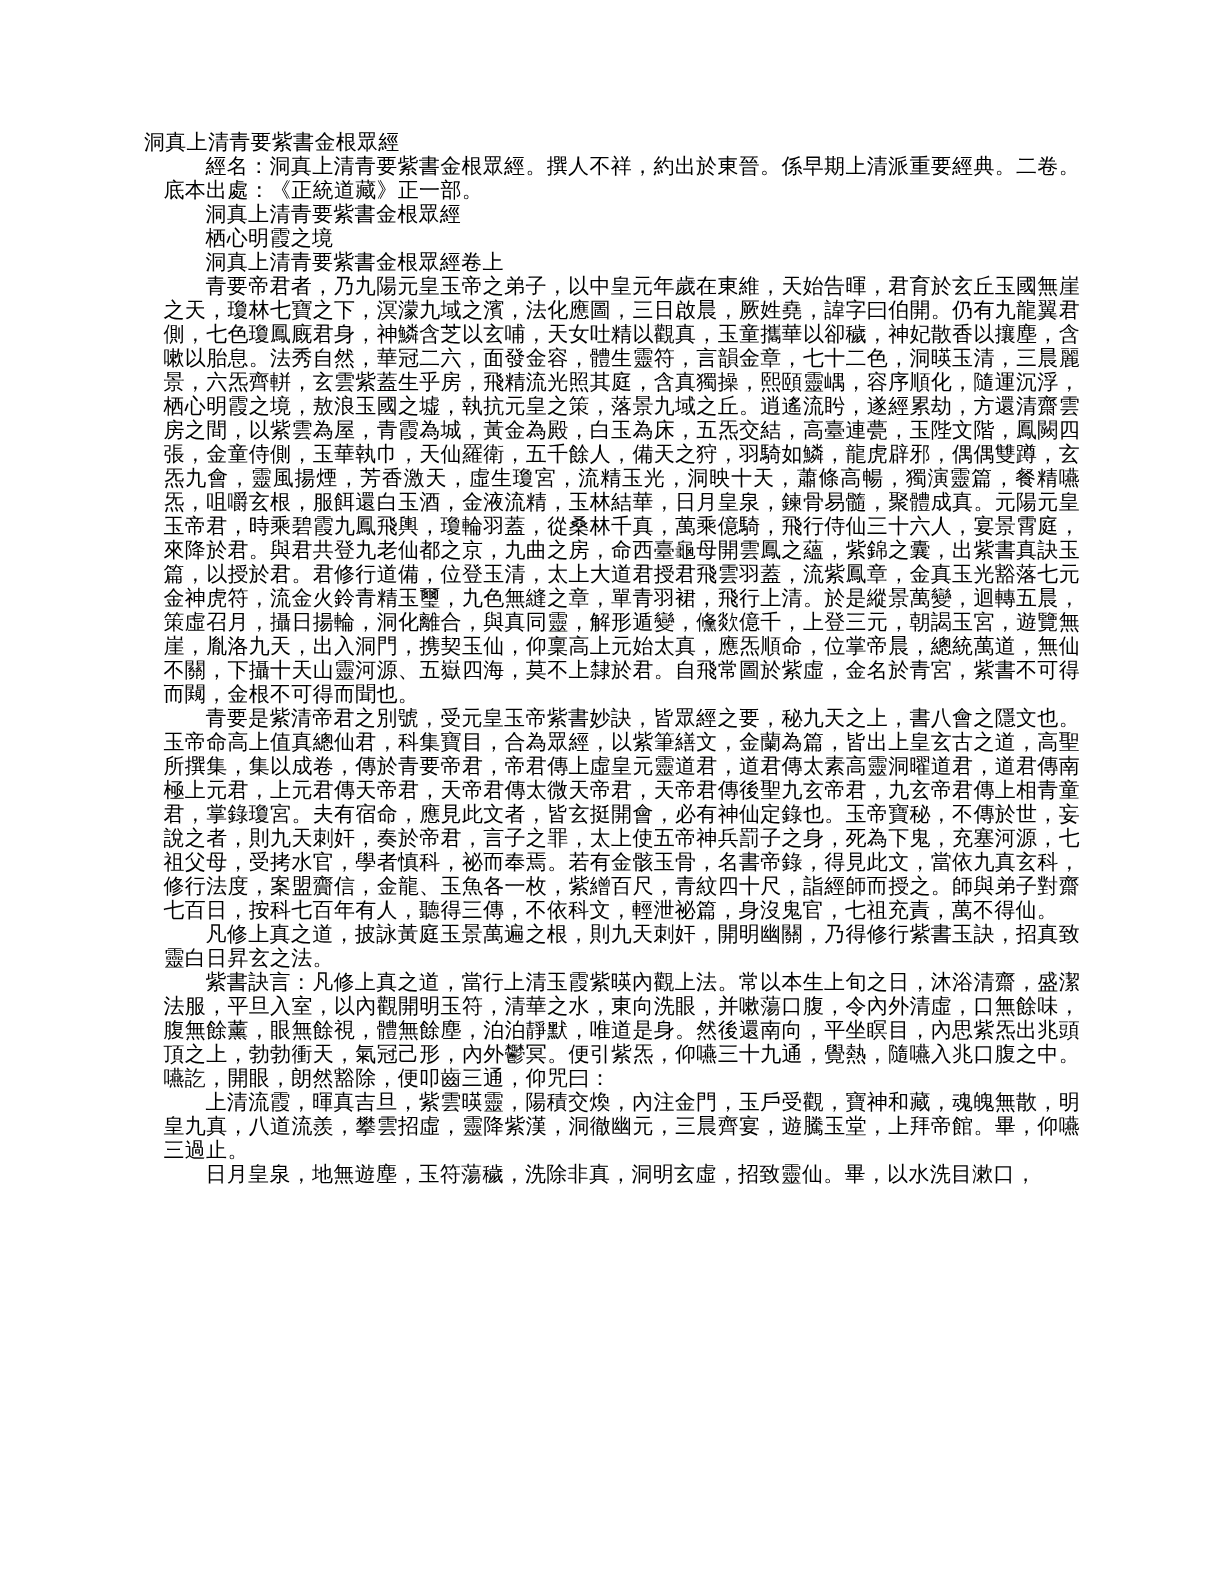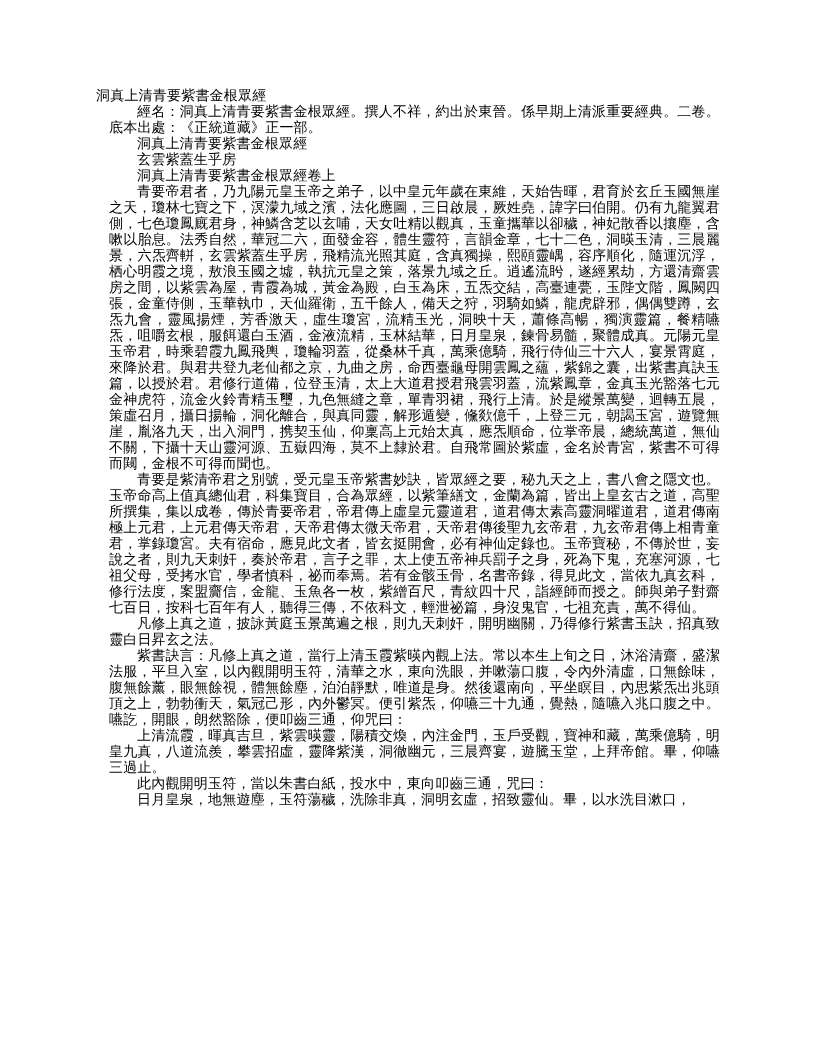--- a/index.html
+++ b/index.html
@@ -36,23 +36,22 @@
   }
 </style>
 </head>
 <body>
 
 <div class="page">
   <div class="doc-text">
     <p>洞真上清青要紫書金根眾經</p>
     <p class="indent">經名：洞真上清青要紫書金根眾經。撰人不祥，約出於東晉。係早期上清派重要經典。二卷。底本出處：《正統道藏》正一部。</p>
     <p class="indent">洞真上清青要紫書金根眾經</p>
-    <p class="indent">玄雲紫蓋生乎房</p>
+    <p class="indent">栖心明霞之境</p>
     <p class="indent">洞真上清青要紫書金根眾經卷上</p>
     <p class="indent">青要帝君者，乃九陽元皇玉帝之弟子，以中皇元年歲在東維，天始告暉，君育於玄丘玉國無崖之天，瓊林七寶之下，溟濛九域之濱，法化應圖，三日啟晨，厥姓堯，諱字曰伯開。仍有九龍翼君側，七色瓊鳳廐君身，神鱗含芝以玄哺，天女吐精以觀真，玉童攜華以卻穢，神妃散香以攘塵，含嗽以胎息。法秀自然，華冠二六，面發金容，體生靈符，言韻金章，七十二色，洞暎玉清，三晨麗景，六炁齊軿，玄雲紫蓋生乎房，飛精流光照其庭，含真獨操，熙頤靈嵎，容序順化，隨運沉浮，栖心明霞之境，敖浪玉國之墟，執抗元皇之策，落景九域之丘。逍遙流盻，遂經累劫，方還清齋雲房之間，以紫雲為屋，青霞為城，黃金為殿，白玉為床，五炁交結，高臺連甍，玉陛文階，鳳闕四張，金童侍側，玉華執巾，天仙羅衛，五千餘人，備天之狩，羽騎如鱗，龍虎辟邪，偶偶雙蹲，玄炁九會，靈風揚煙，芳香激天，虛生瓊宮，流精玉光，洞映十天，蕭條高暢，獨演靈篇，餐精嚥炁，咀嚼玄根，服餌還白玉酒，金液流精，玉林結華，日月皇泉，鍊骨易髓，聚體成真。元陽元皇玉帝君，時乘碧霞九鳳飛輿，瓊輪羽蓋，從桑林千真，萬乘億騎，飛行侍仙三十六人，宴景霄庭，來降於君。與君共登九老仙都之京，九曲之房，命西臺龜母開雲鳳之蘊，紫錦之囊，出紫書真訣玉篇，以授於君。君修行道備，位登玉清，太上大道君授君飛雲羽蓋，流紫鳳章，金真玉光豁落七元金神虎符，流金火鈴青精玉璽，九色無縫之章，單青羽裙，飛行上清。於是縱景萬變，迴轉五晨，策虛召月，攝日揚輪，洞化離合，與真同靈，解形遁變，儵欻億千，上登三元，朝謁玉宮，遊覽無崖，胤洛九天，出入洞門，携契玉仙，仰稟高上元始太真，應炁順命，位掌帝晨，總統萬道，無仙不關，下攝十天山靈河源、五嶽四海，莫不上隸於君。自飛常圖於紫虛，金名於青宮，紫書不可得而闚，金根不可得而聞也。</p>
     <p class="indent">青要是紫清帝君之別號，受元皇玉帝紫書妙訣，皆眾經之要，秘九天之上，書八會之隱文也。玉帝命高上值真總仙君，科集寶目，合為眾經，以紫筆繕文，金蘭為篇，皆出上皇玄古之道，高聖所撰集，集以成卷，傳於青要帝君，帝君傳上虛皇元靈道君，道君傳太素高靈洞曜道君，道君傳南極上元君，上元君傳天帝君，天帝君傳太微天帝君，天帝君傳後聖九玄帝君，九玄帝君傳上相青童君，掌錄瓊宮。夫有宿命，應見此文者，皆玄挺開會，必有神仙定錄也。玉帝寶秘，不傳於世，妄說之者，則九天刺奸，奏於帝君，言子之罪，太上使五帝神兵罰子之身，死為下鬼，充塞河源，七祖父母，受拷水官，學者慎科，祕而奉焉。若有金骸玉骨，名書帝錄，得見此文，當依九真玄科，修行法度，案盟齎信，金龍、玉魚各一枚，紫繒百尺，青紋四十尺，詣經師而授之。師與弟子對齋七百日，按科七百年有人，聽得三傳，不依科文，輕泄祕篇，身沒鬼官，七祖充責，萬不得仙。</p>
     <p class="indent">凡修上真之道，披詠黃庭玉景萬遍之根，則九天刺奸，開明幽關，乃得修行紫書玉訣，招真致靈白日昇玄之法。</p>
     <p class="indent">紫書訣言：凡修上真之道，當行上清玉霞紫暎內觀上法。常以本生上旬之日，沐浴清齋，盛潔法服，平旦入室，以內觀開明玉符，清華之水，東向洗眼，并嗽蕩口腹，令內外清虛，口無餘味，腹無餘薰，眼無餘視，體無餘塵，泊泊靜默，唯道是身。然後還南向，平坐瞑目，內思紫炁出兆頭頂之上，勃勃衝天，氣冠己形，內外鬱冥。便引紫炁，仰嚥三十九通，覺熱，隨嚥入兆口腹之中。嚥訖，開眼，朗然豁除，便叩齒三通，仰咒曰：</p>
-    <p class="indent">上清流霞，暉真吉旦，紫雲暎靈，陽積交煥，內注金門，玉戶受觀，寶神和藏，萬乘億騎，明皇九真，八道流羨，攀雲招虛，靈降紫漢，洞徹幽元，三晨齊宴，遊騰玉堂，上拜帝館。畢，仰嚥三過止。</p>
-    <p class="indent">此內觀開明玉符，當以朱書白紙，投水中，東向叩齒三通，咒曰：</p>
+    <p class="indent">上清流霞，暉真吉旦，紫雲暎靈，陽積交煥，內注金門，玉戶受觀，寶神和藏，魂魄無散，明皇九真，八道流羨，攀雲招虛，靈降紫漢，洞徹幽元，三晨齊宴，遊騰玉堂，上拜帝館。畢，仰嚥三過止。</p>
     <p class="indent">日月皇泉，地無遊塵，玉符蕩穢，洗除非真，洞明玄虛，招致靈仙。畢，以水洗目漱口，</p>
   </div>
 </div>
 
 </body></html>

